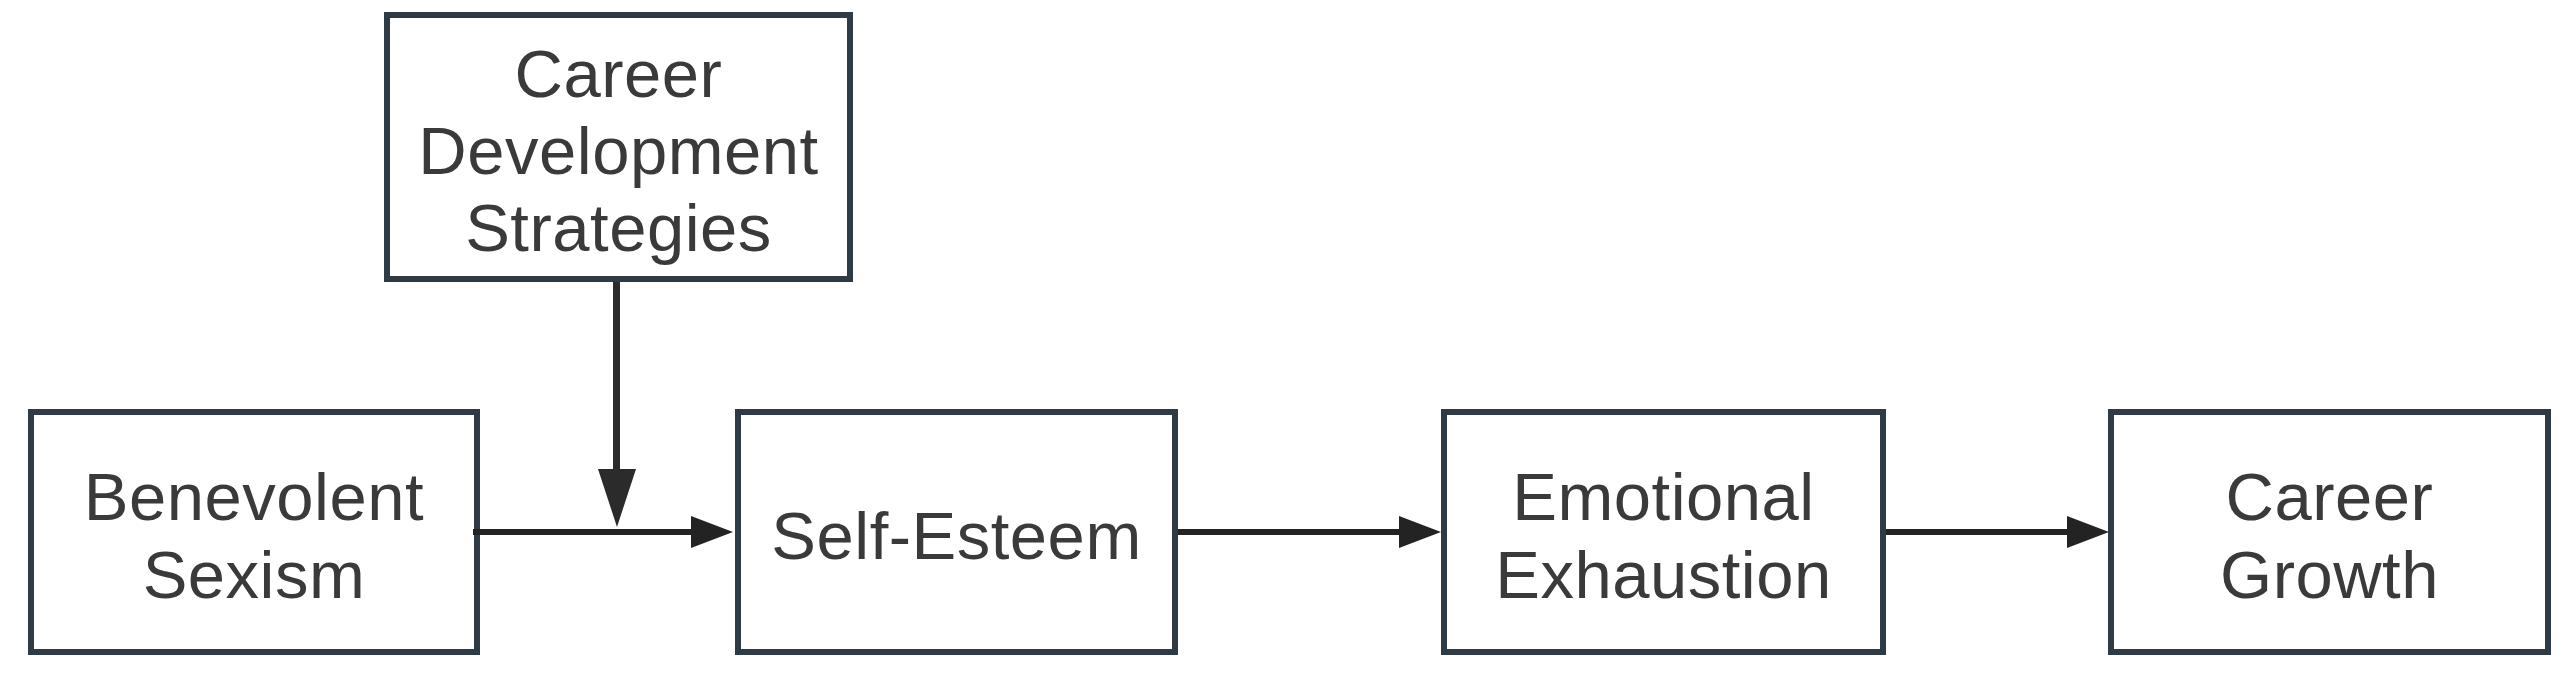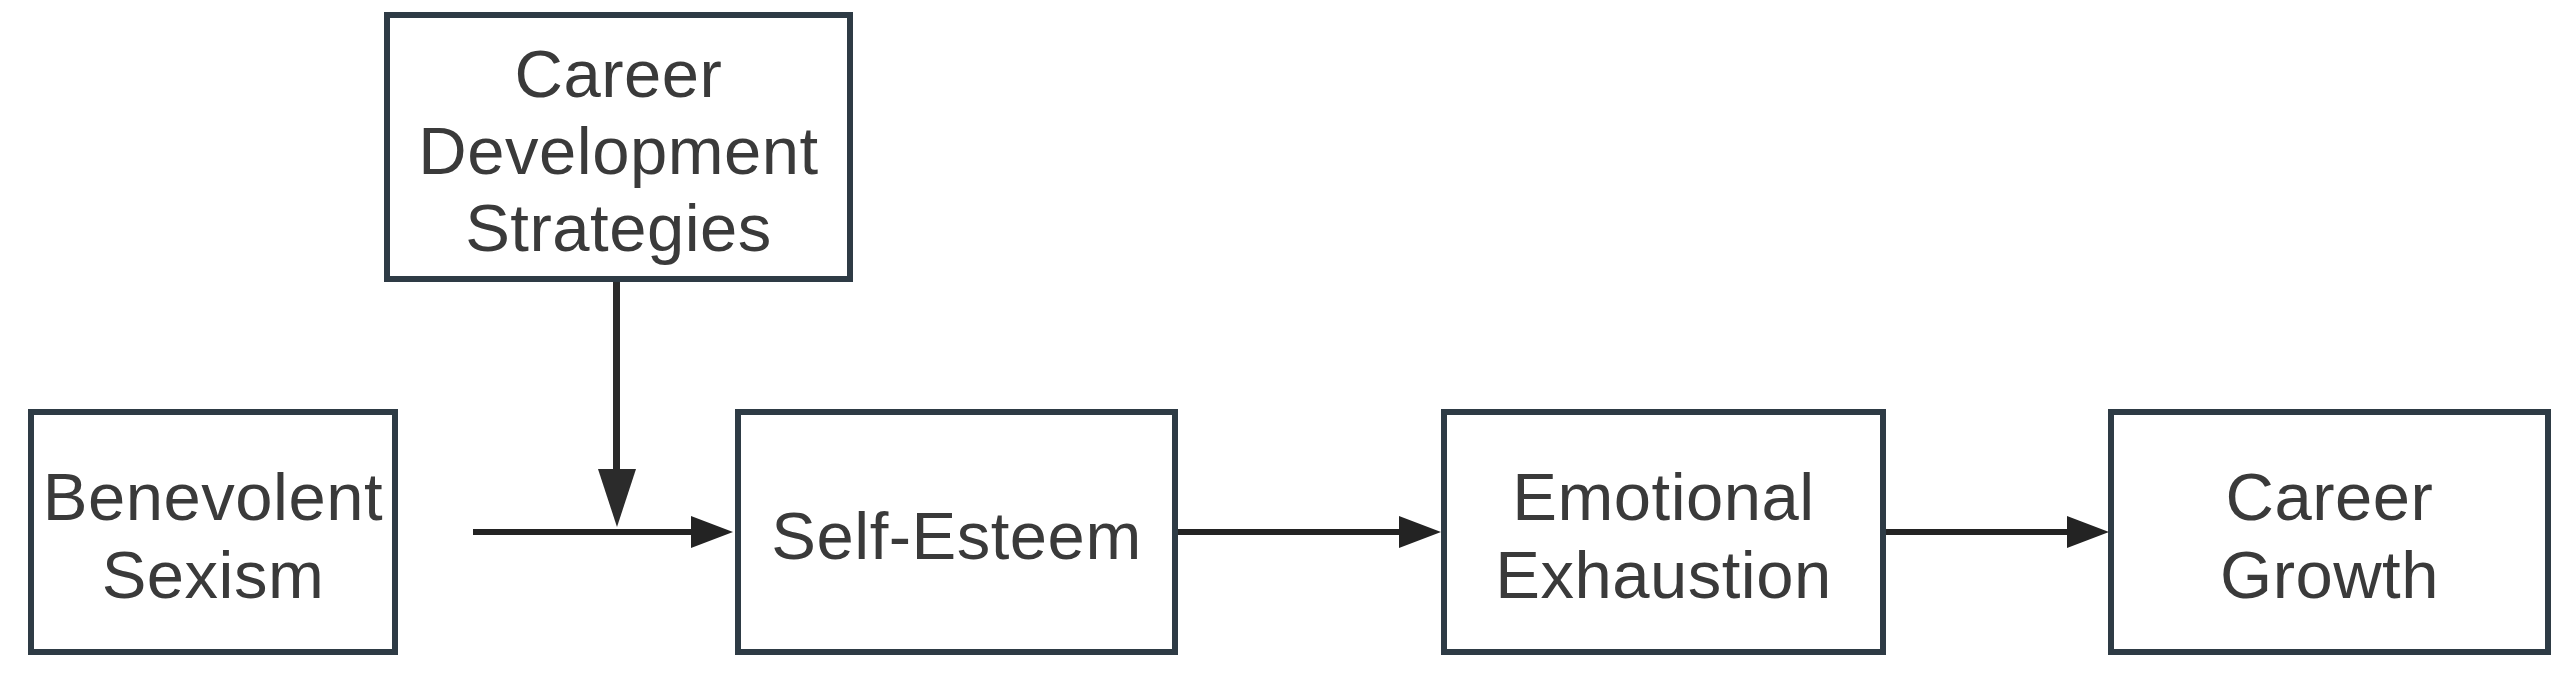--- a/index.html
+++ b/index.html
@@ -29,21 +29,21 @@
     text-align: center;
     font-size: 67px;
     line-height: 1.15;
     color: #3a3a3a;
     letter-spacing: 0.5px;
     margin-top: 7px;
   }
   
   .node-cds { left: 384px; top: 12.4px;  width: 469px; height: 270px; }
   
-  .node-bs  { left: 28px;   top: 409px; width: 370px; height: 246px; }
+  .node-bs  { left: 28px;   top: 409px; width: 452px; height: 246px; }
   .node-se  { left: 735px;  top: 409px; width: 443px; height: 246px; }
   .node-ee  { left: 1441px; top: 409px; width: 445px; height: 246px; }
   .node-cg  { left: 2108px; top: 409px; width: 443px; height: 246px; }
 
   .hline {
     position: absolute;
     height: 5.7px;
     top: 529px;
     background: #232323;
   }

